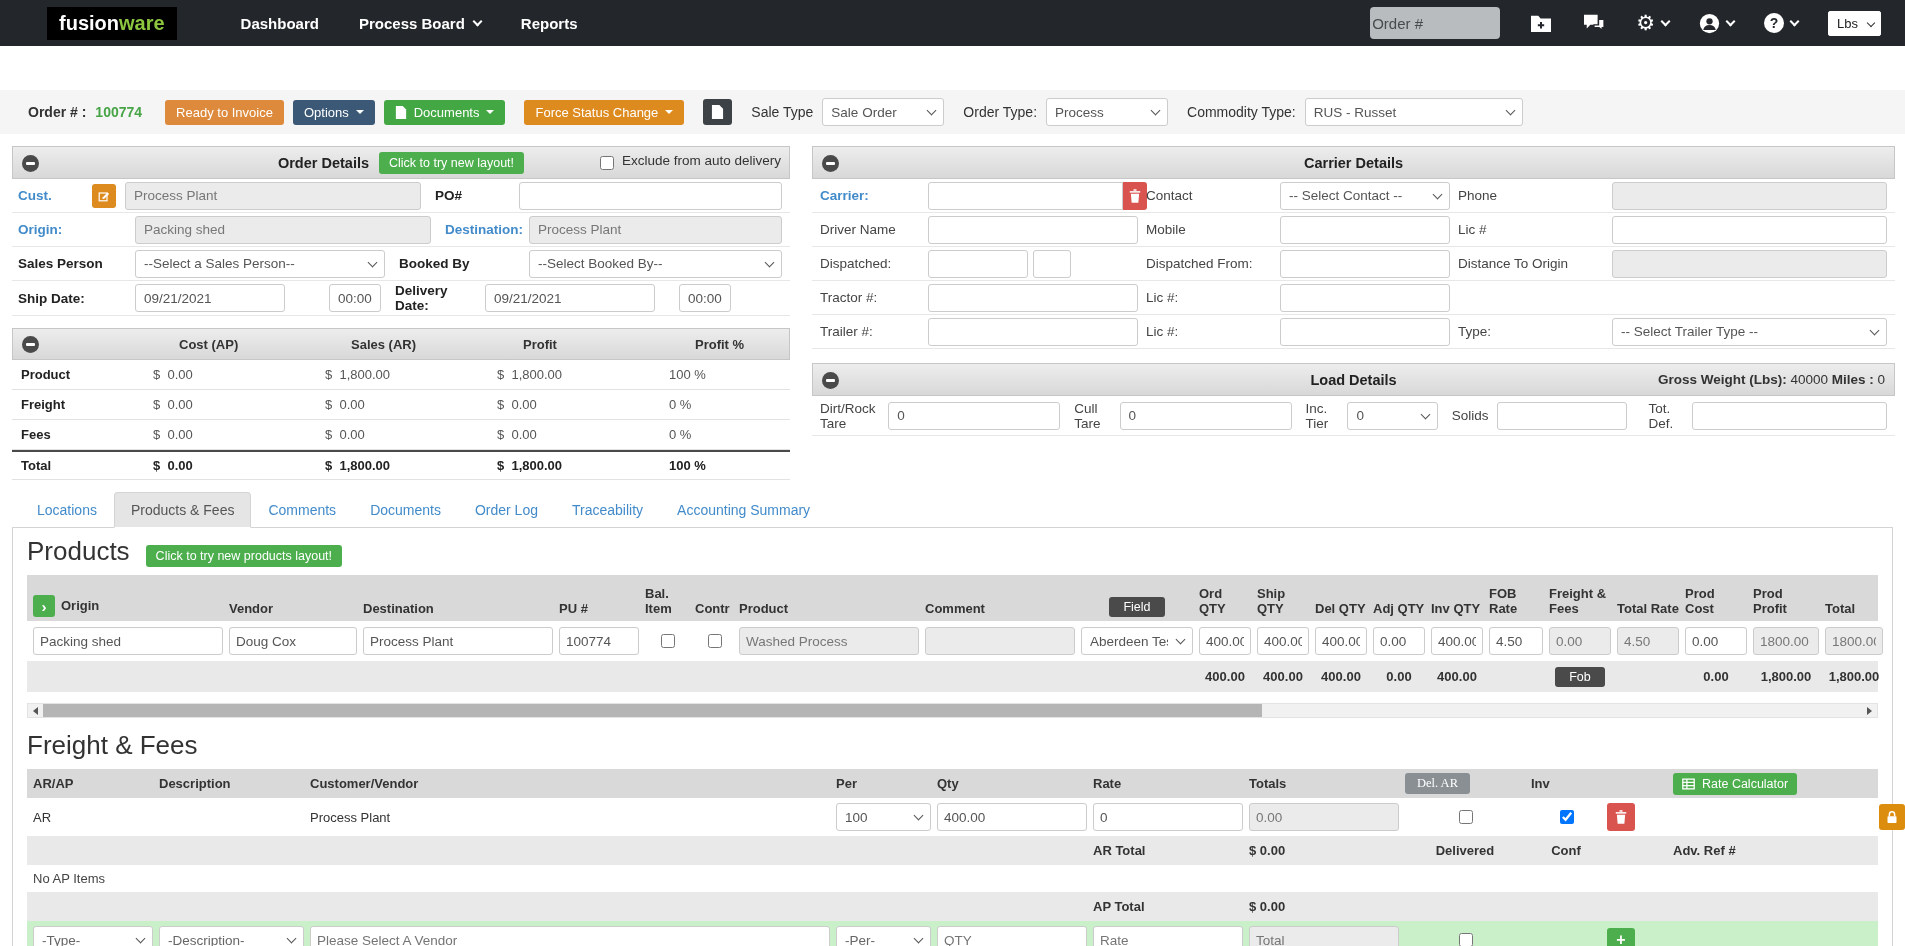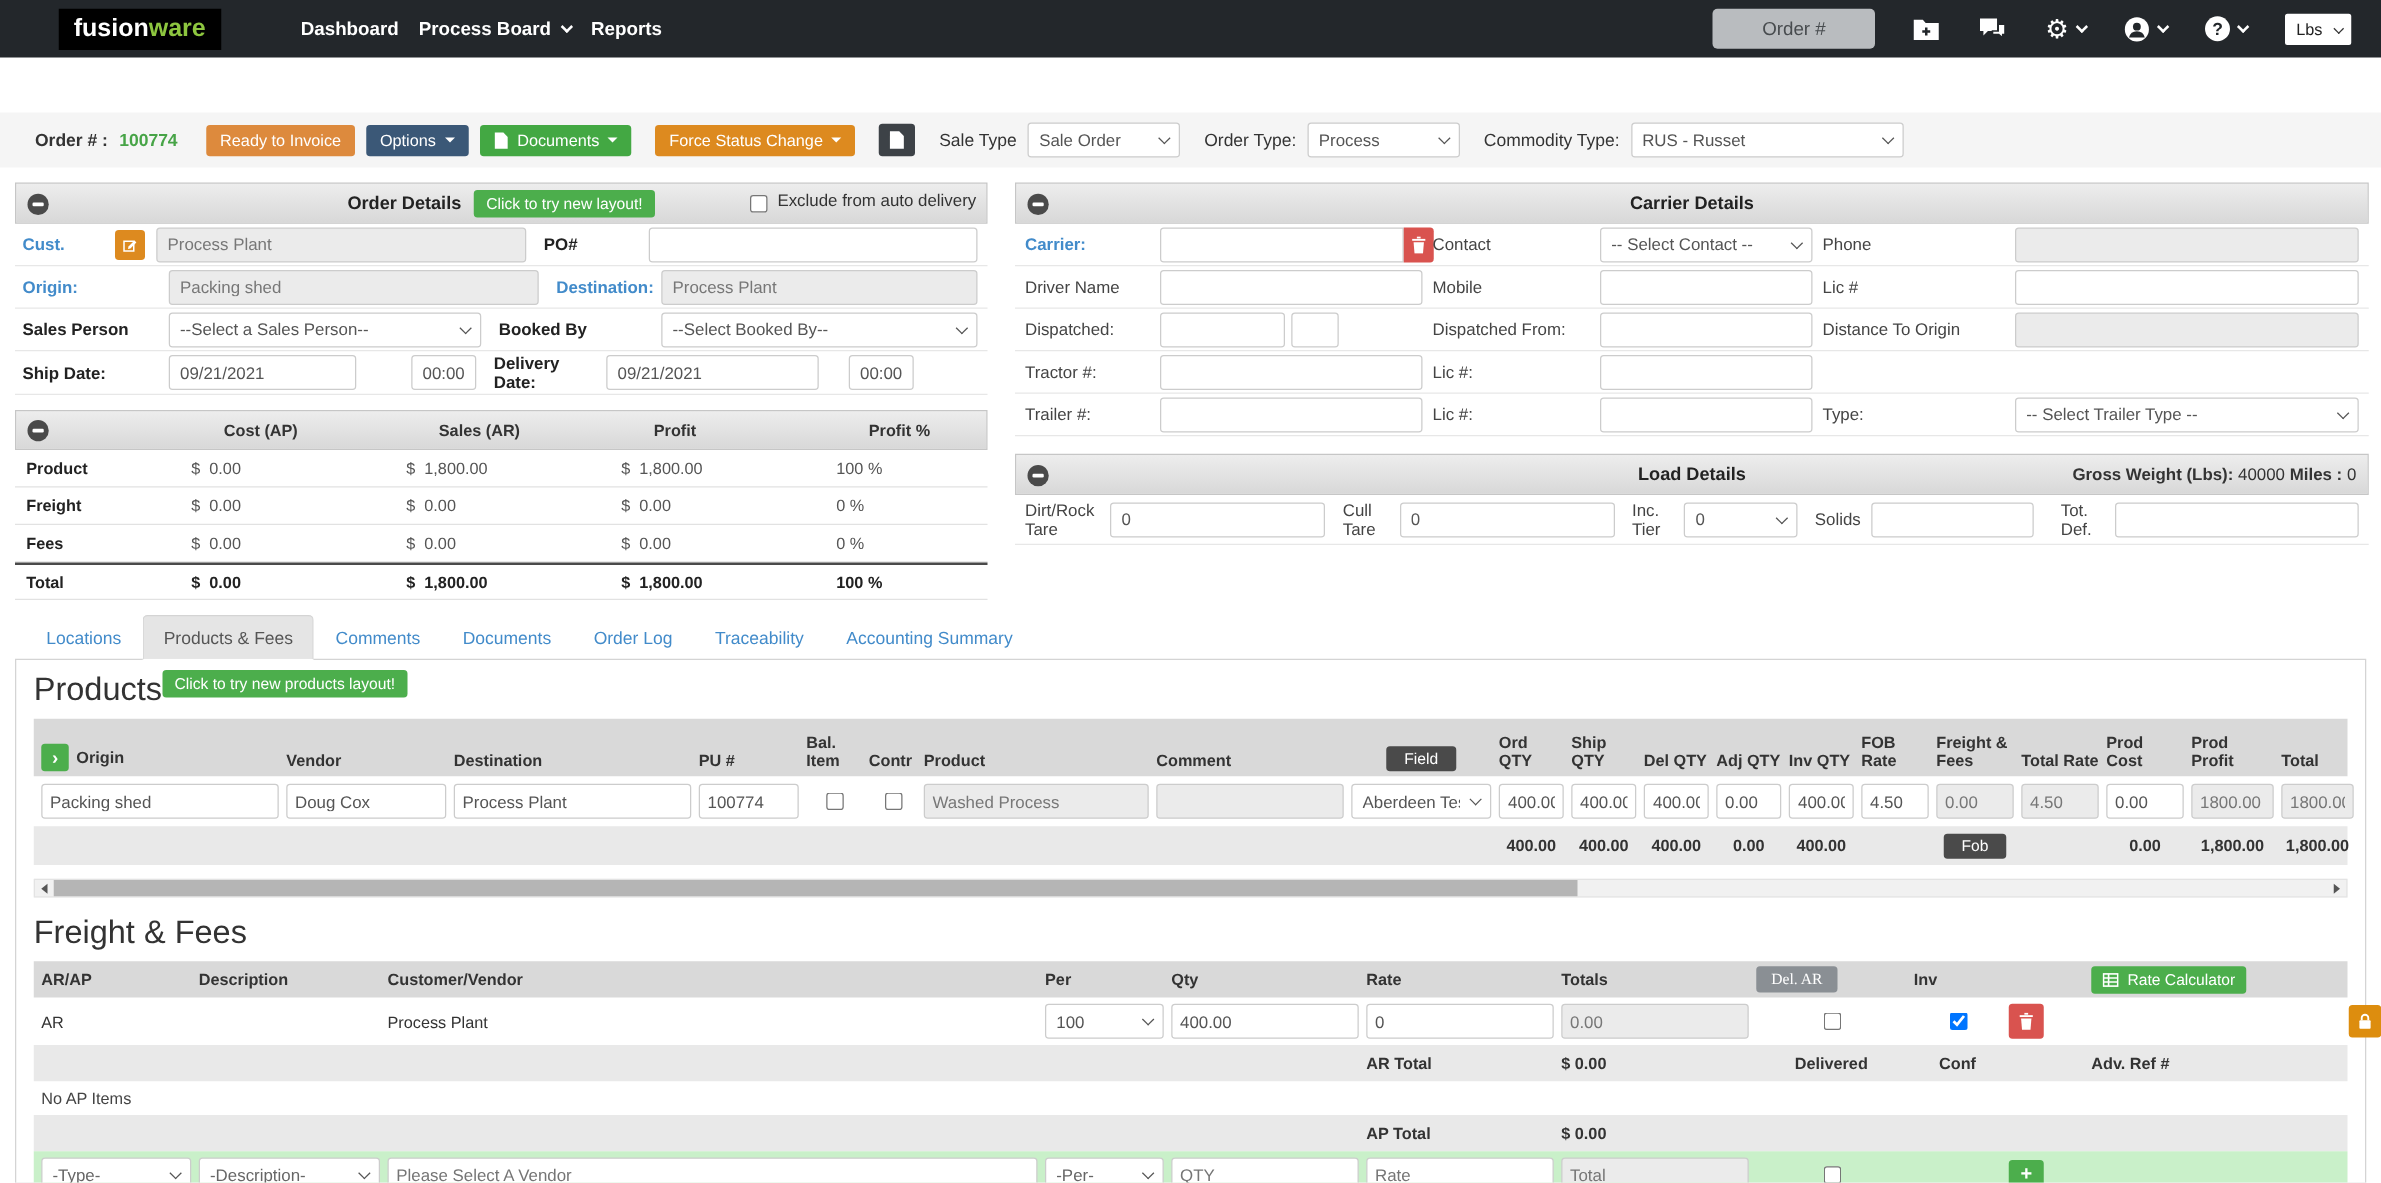--- a/index.html
+++ b/index.html
@@ -1,25 +1,25 @@
 <!DOCTYPE html>
 <html><head>
 <meta charset="utf-8">
 <style>
   *{box-sizing:border-box}
   body{width:1905px;height:946px;margin:0;font-family:"Liberation Sans","DejaVu Sans",sans-serif;font-size:13px;color:#333;background:#fff;overflow:hidden}
   
   .nav{height:46px;background:#23272b;display:flex;align-items:center;padding:0 24px}
   .logo{margin-left:23px;background:#000;color:#fff;font-size:20px;font-weight:bold;padding:5px 12px}
   .logo .ware{color:#8dc63f}
-  .nav-menu{display:flex;gap:16px;margin-left:64px;align-items:center}
+  .nav-menu{display:flex;gap:40px;margin-left:64px;align-items:center}
   .nav-item{color:#fff;font-weight:bold;font-size:15px;display:flex;align-items:center;gap:9px;cursor:pointer}
   .chev{width:7px;height:7px;border-right:2px solid #fff;border-bottom:2px solid #fff;transform:rotate(45deg);margin-top:-4px;display:inline-block}
   .nav-right{margin-left:auto;display:flex;align-items:center;gap:30px}
-  .order-search{width:130px;height:32px;border:none;border-radius:4px;background:#b9bcbf;color:#474b4e;font-size:15px;text-align:center;font-family:inherit}
+  .order-search{width:130px;height:32px;border:none;border-radius:4px;background:#b9bcbf;color:#474b4e;font-size:15px;text-align:left;font-family:inherit}
   .order-search::placeholder{color:#474b4e}
   .nav-ic{display:flex;align-items:center;gap:7px;color:#fff;cursor:pointer}
   .gear-glyph{font-family:"DejaVu Sans",sans-serif;font-size:21px;line-height:1;color:#fff}
   .qcirc{width:20px;height:20px;border-radius:50%;background:#fff;color:#23272b;font-weight:bold;font-size:14px;display:flex;align-items:center;justify-content:center}
   .unit-box{position:relative}
   .unit-box select{appearance:none;-webkit-appearance:none;background:#fff;border:1px solid #fff;border-radius:2px;height:25px;font-size:13px;padding:0 22px 0 8px;color:#222;font-family:inherit}
   .unit-box::after{content:"";position:absolute;right:7px;top:9px;width:5px;height:5px;border-right:1.5px solid #333;border-bottom:1.5px solid #333;transform:rotate(45deg);pointer-events:none}
   
   .order-bar{margin-top:44px;background:#f5f5f5;height:44px;display:flex;align-items:center;padding:0 28px;gap:9px}
   .ob-label{font-weight:bold;font-size:14px}
@@ -68,21 +68,21 @@
   .trash-btn{width:28px;height:28px;background:#d9534f;border:none;border-radius:0 3px 3px 0;display:flex;align-items:center;justify-content:center;cursor:pointer}
   .trash-btn.free{border-radius:3px}
   .gross{position:absolute;right:9px;font-size:13.5px}
   .gross b{font-weight:bold}
   .load-row{display:flex;align-items:center;gap:8px;min-height:40px;padding:4px 8px;border-bottom:1px solid #e7e7e7}
   
   .tabs{display:flex;margin:12px 12px 0;border-bottom:1px solid #d4d4d4;padding-left:8px}
   .tab{padding:9px 16px;color:#428bca;font-size:14px;cursor:pointer;border:1px solid transparent;margin-bottom:-1px}
   .tab.active{background:#e5e5e5;border-color:#d4d4d4 #d4d4d4 #fff;border-radius:4px 4px 0 0;color:#555}
   .tabcontent{margin:0 12px;border:1px solid #d4d4d4;border-top:none;padding:6px 14px 0;height:419px}
-  .sec-title{font-size:26px;color:#333;display:flex;align-items:flex-start;margin:2px 0 8px}
+  .sec-title{font-size:26px;color:#333;display:flex;align-items:flex-end;gap:16px;margin:2px 0 8px}
   
   .p-grid{display:grid;grid-template-columns:190px 128px 190px 80px 44px 38px 180px 150px 112px 52px 52px 52px 52px 52px 54px 62px 62px 62px 66px 58px;column-gap:6px;align-items:center}
   .p-head{background:#d9d9d9;padding:4px 6px;align-items:end;min-height:46px;font-weight:bold;font-size:13px;line-height:1.15}
   .p-row{padding:5px 6px;min-height:40px}
   .p-sum{background:#e9e9e9;padding:4px 6px;min-height:31px;font-weight:bold}
   .p-grid .inp{width:100%;padding:0 6px}
   .cell-c{text-align:center;justify-self:center}
   .chip-dark{background:#4a4a4a;color:#fff;border:none;border-radius:3px;padding:3px 14px;font-size:12.5px;font-family:inherit;cursor:pointer}
   .gchev{width:22px;height:22px;background:#4cae4c;border:none;border-radius:3px;color:#fff;font-weight:bold;font-size:15px;line-height:1;cursor:pointer;margin-right:6px;vertical-align:middle}
   .origin-head{display:flex;align-items:center}

